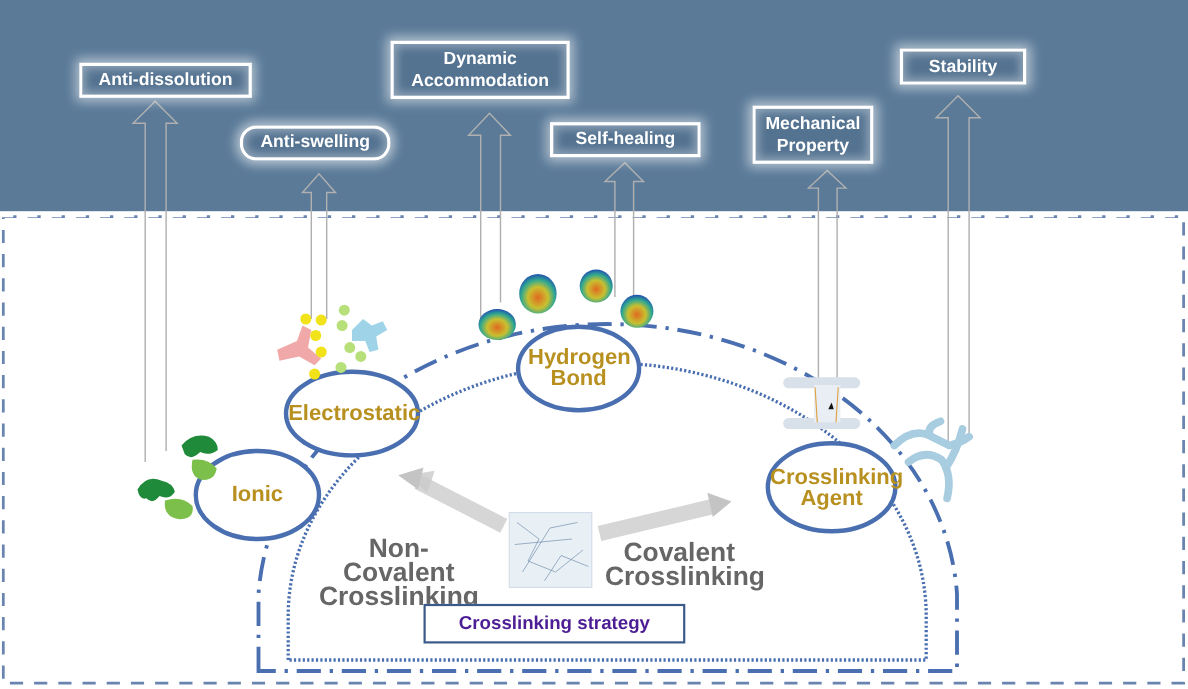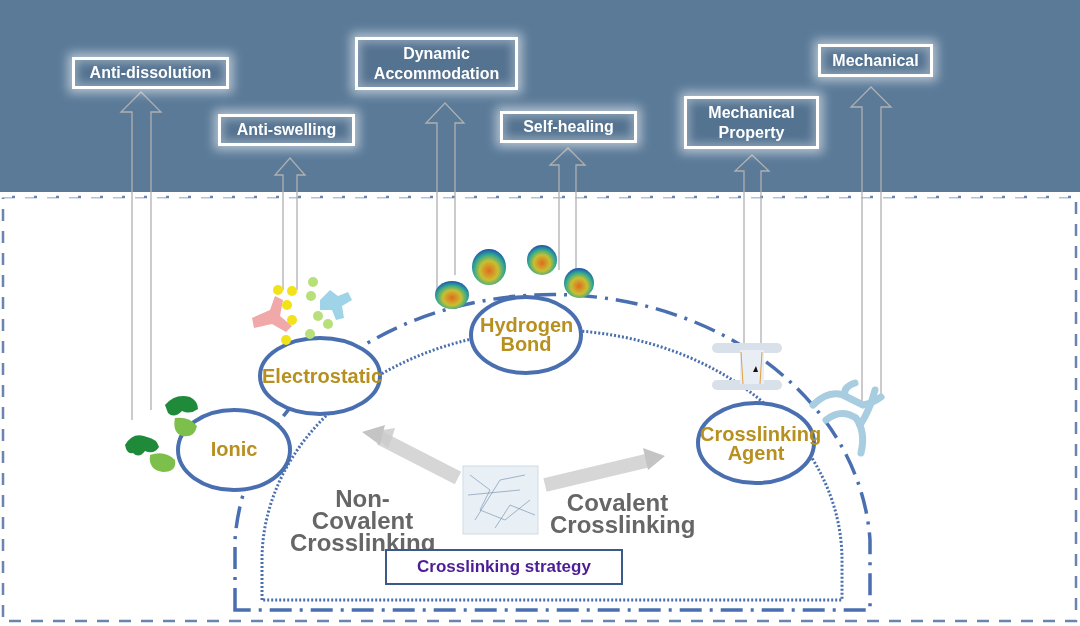--- a/index.html
+++ b/index.html
@@ -121,34 +121,34 @@
     <path d="M813 405 q15 -15 30 -10 q10 5 20 10 q10 -2 18 -8"></path>
     <path d="M845 395 q-2 -8 10 -12"></path>
     <path d="M826 420 q15 -12 30 -2 q10 14 5 35"></path>
     <path d="M860 425 q10 -15 15 -35"></path>
   </g>
 </svg>
 
 <div class="prop-box" style="left:72px;top:57px;width:157px;height:32px;">
     <span>Anti-dissolution</span>
   </div>
-<div class="prop-box" style="left:218px;top:114px;width:137px;height:32px;">
+<div class="prop-box" style="left:218px;top:114px;width:137px;height:32px;border-radius:15px;">
     <span>Anti-swelling</span>
   </div>
 <div class="prop-box" style="left:355px;top:37px;width:163px;height:53px;">
     <span>Dynamic Accommodation</span>
   </div>
 <div class="prop-box" style="left:500px;top:111px;width:137px;height:32px;">
     <span>Self-healing</span>
   </div>
-<div class="prop-box" style="left:684px;top:96px;width:135px;height:53px;">
+<div class="prop-box" style="left:684px;top:96px;width:110px;height:53px;">
     <span>Mechanical Property</span>
   </div>
 <div class="prop-box" style="left:818px;top:44px;width:115px;height:33px;">
-    <span>Mechanical</span>
+    <span>Stability</span>
   </div>
 
 <div class="ell-label" style="left:190px;top:440px;width:88px;">Ionic</div>
 <div class="ell-label" style="left:262px;top:367px;width:116px;">Electrostatic</div>
 <div class="ell-label" style="left:480px;top:316px;width:92px;">Hydrogen Bond</div>
 <div class="ell-label" style="left:700px;top:425px;width:112px;">Crosslinking Agent</div>
 
 <div class="center-label" style="left:290px;top:488px;width:145px;">Non-Covalent Crosslinking</div>
 <div class="center-label" style="left:550px;top:492px;width:135px;">Covalent Crosslinking</div>
 <div class="strategy-box">

